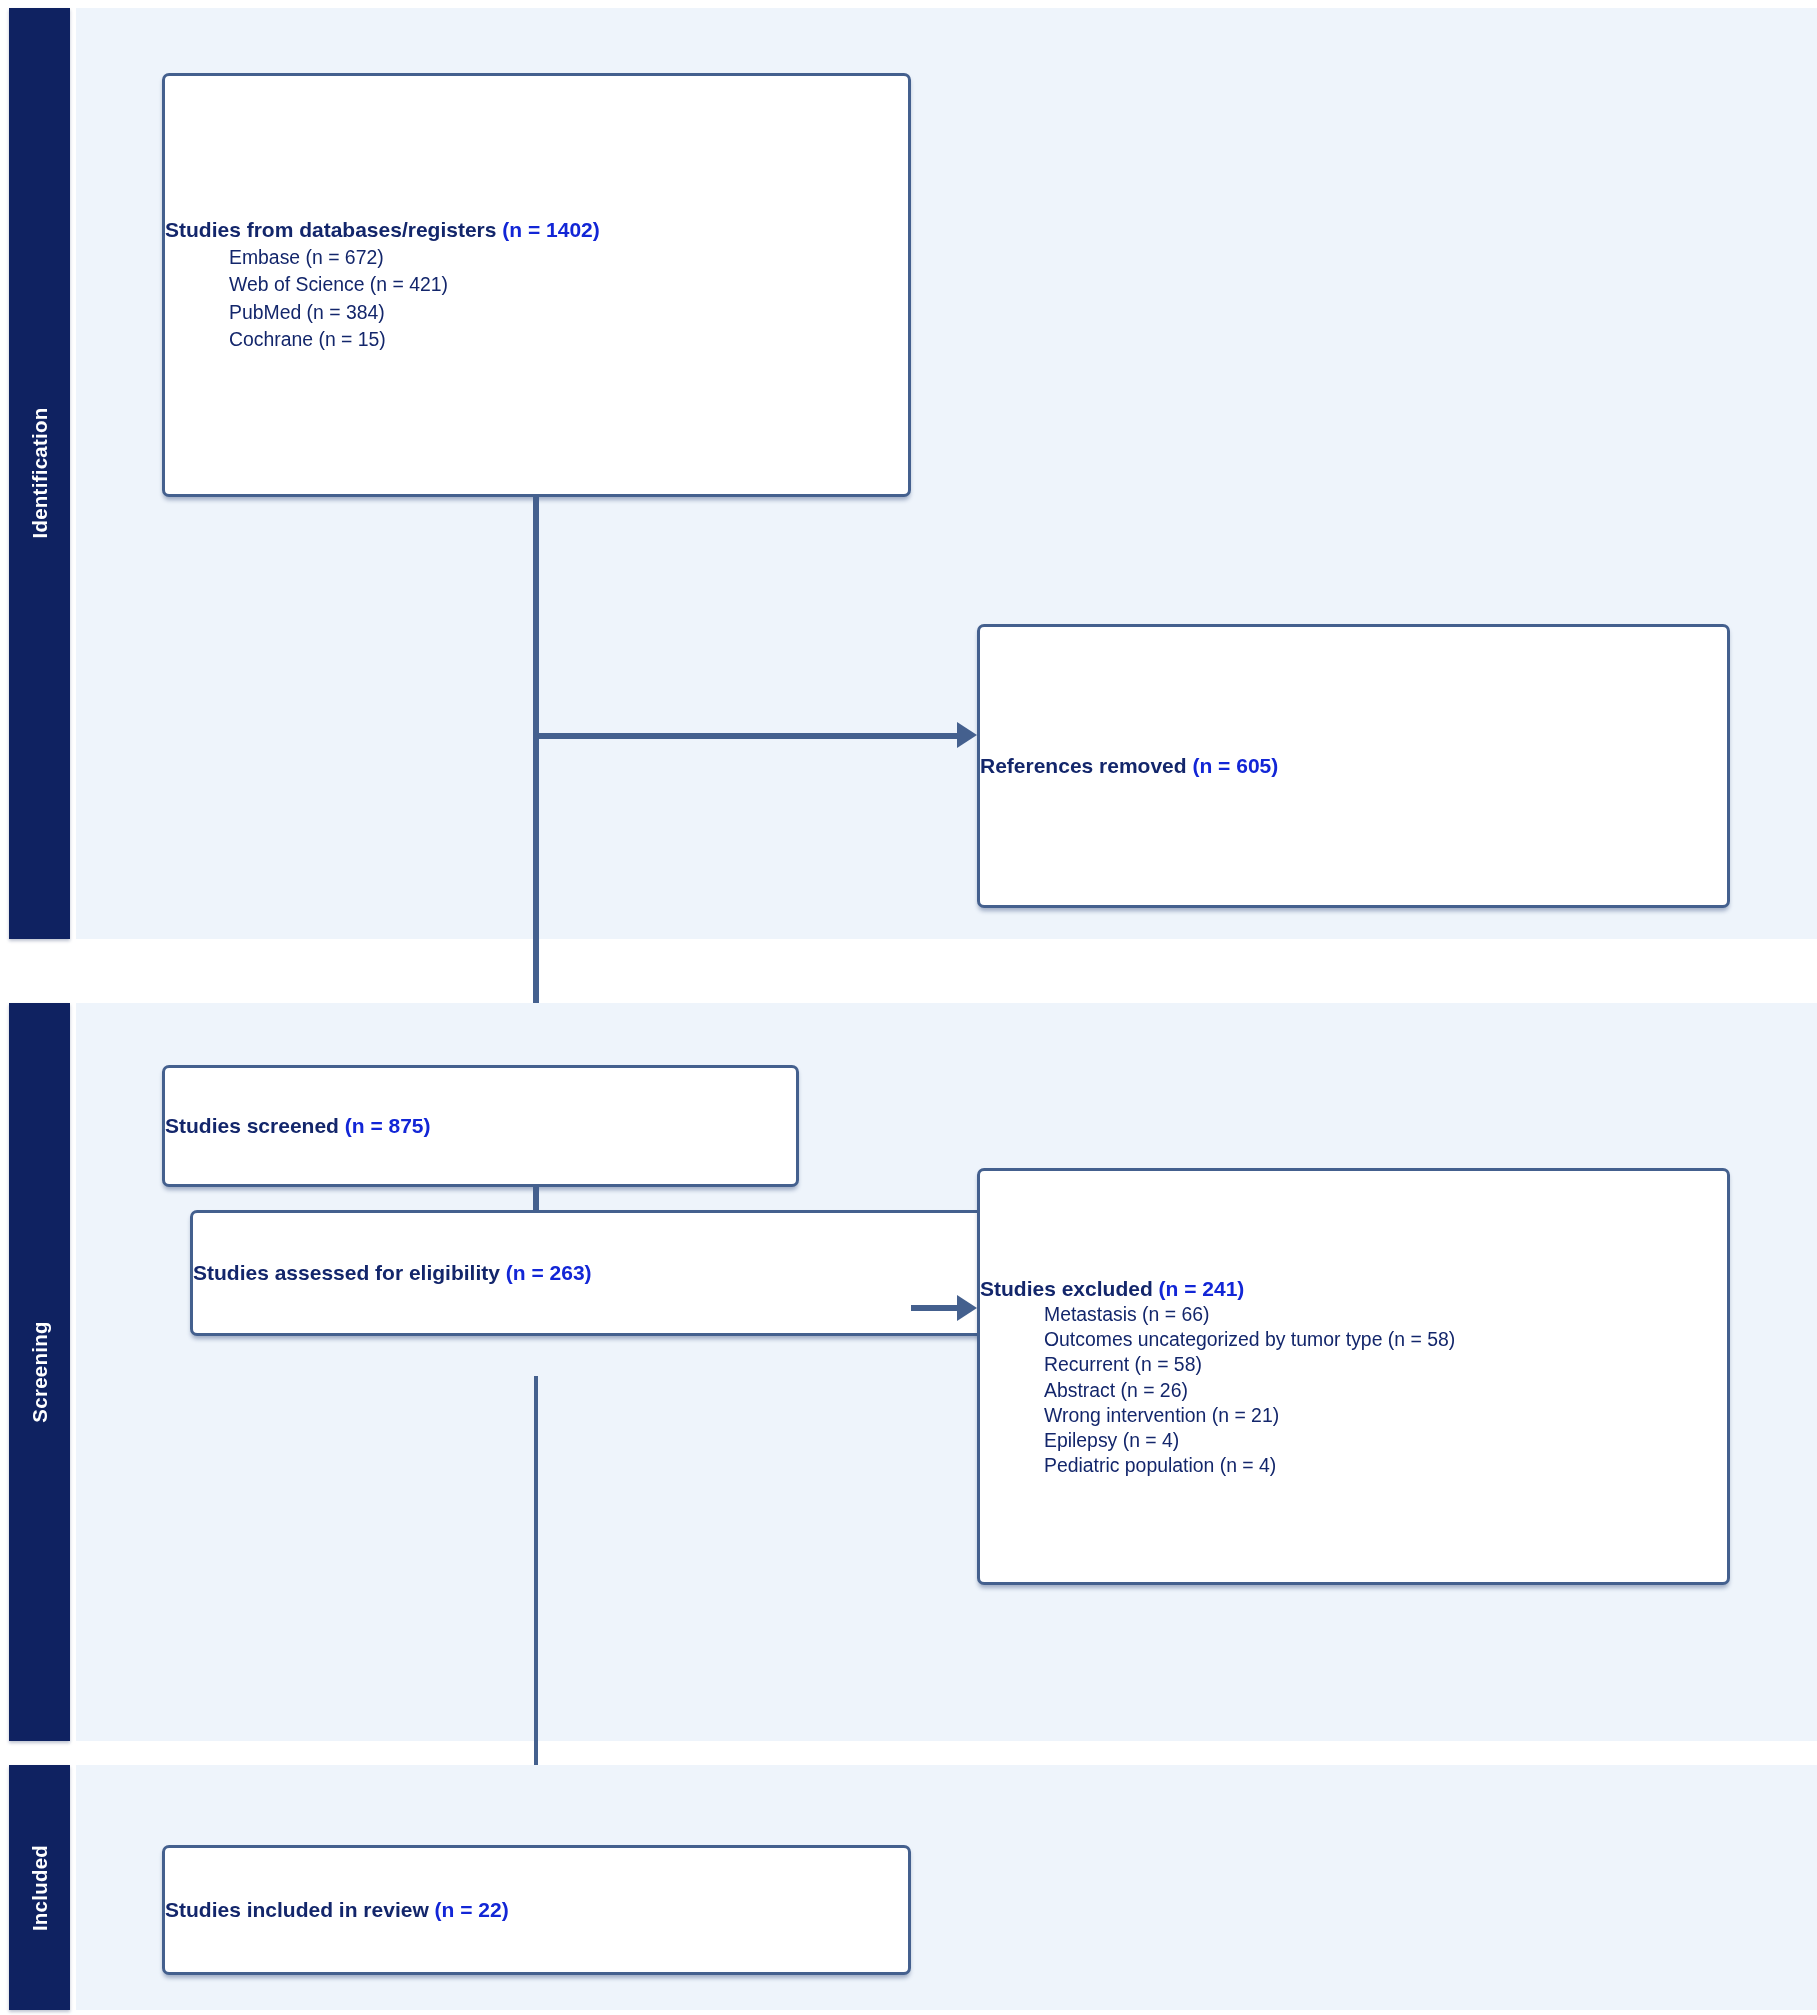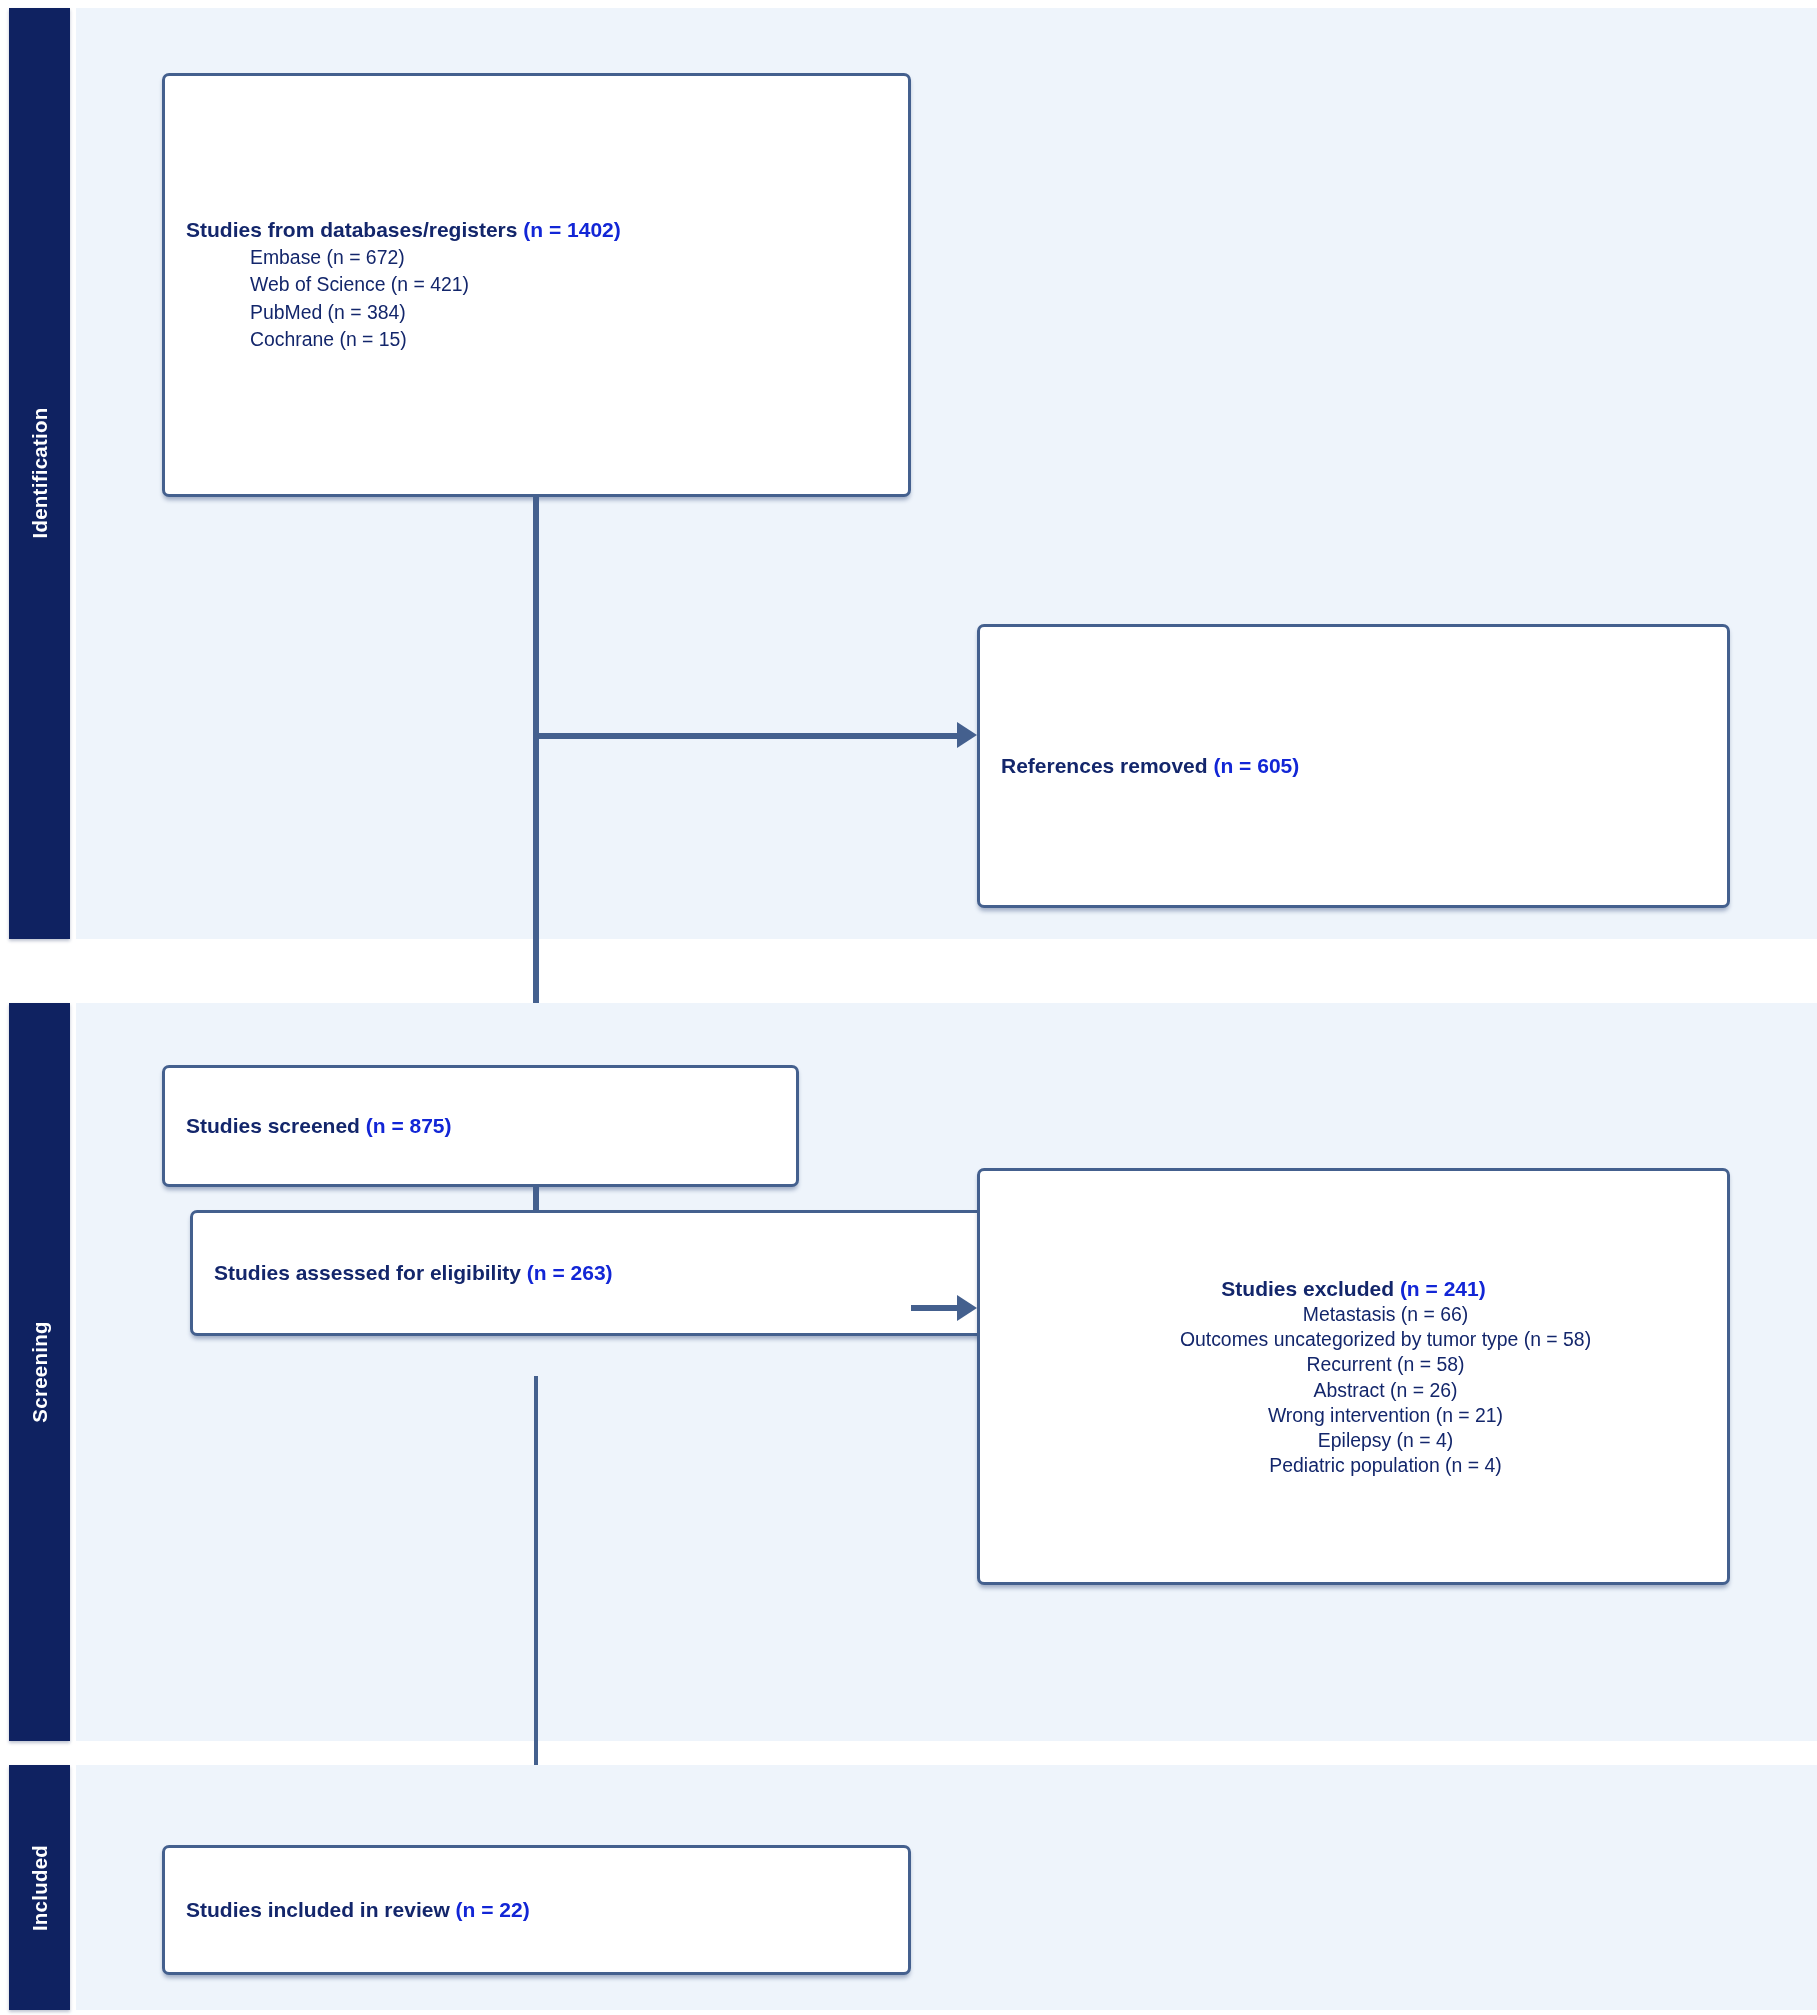--- a/index.html
+++ b/index.html
@@ -45,21 +45,21 @@
     background:#ffffff;
     border:3.1px solid #44608e;
     border-radius:7.1px;
     box-sizing:border-box;
     box-shadow:0 3.6px 4.6px -1px rgba(40,65,115,.40);
     display:flex;
     flex-direction:column;
     justify-content:center;
   }
   .box .lines{
-    padding:0 21px;
+    padding:0 0;
   }
   .hdr{
     color:#13266b;
     font-size:21px;
     font-weight:bold;
     line-height:1.30;
     white-space:nowrap;
   }
   .hdr .num{ color:#1226d6; }
   .sub{
@@ -152,21 +152,21 @@
     <div class="lines">
       <div class="hdr">
         <span>Studies assessed for eligibility </span><span class="num">(n = 263)</span>
       </div>
     </div>
   </div>
 
   <div class="ln" style="left:911px;top:1305px;width:50px;height:5.6px;"></div>
   <div class="arrow-right" style="left:957px;top:1295px;"></div>
 
-  <div class="box" style="left:977px;top:1168px;width:753px;height:417px;text-align:center;">
+  <div class="box" style="left:977px;top:1168px;width:753px;height:417px;">
     <div class="lines">
       <div class="hdr">
         <span>Studies excluded </span><span class="num">(n = 241)</span>
       </div>
       <div class="sub tight">Metastasis (n = 66)</div>
       <div class="sub tight">Outcomes uncategorized by tumor type (n = 58)</div>
       <div class="sub tight">Recurrent (n = 58)</div>
       <div class="sub tight">Abstract (n = 26)</div>
       <div class="sub tight">Wrong intervention (n = 21)</div>
       <div class="sub tight">Epilepsy (n = 4)</div>

